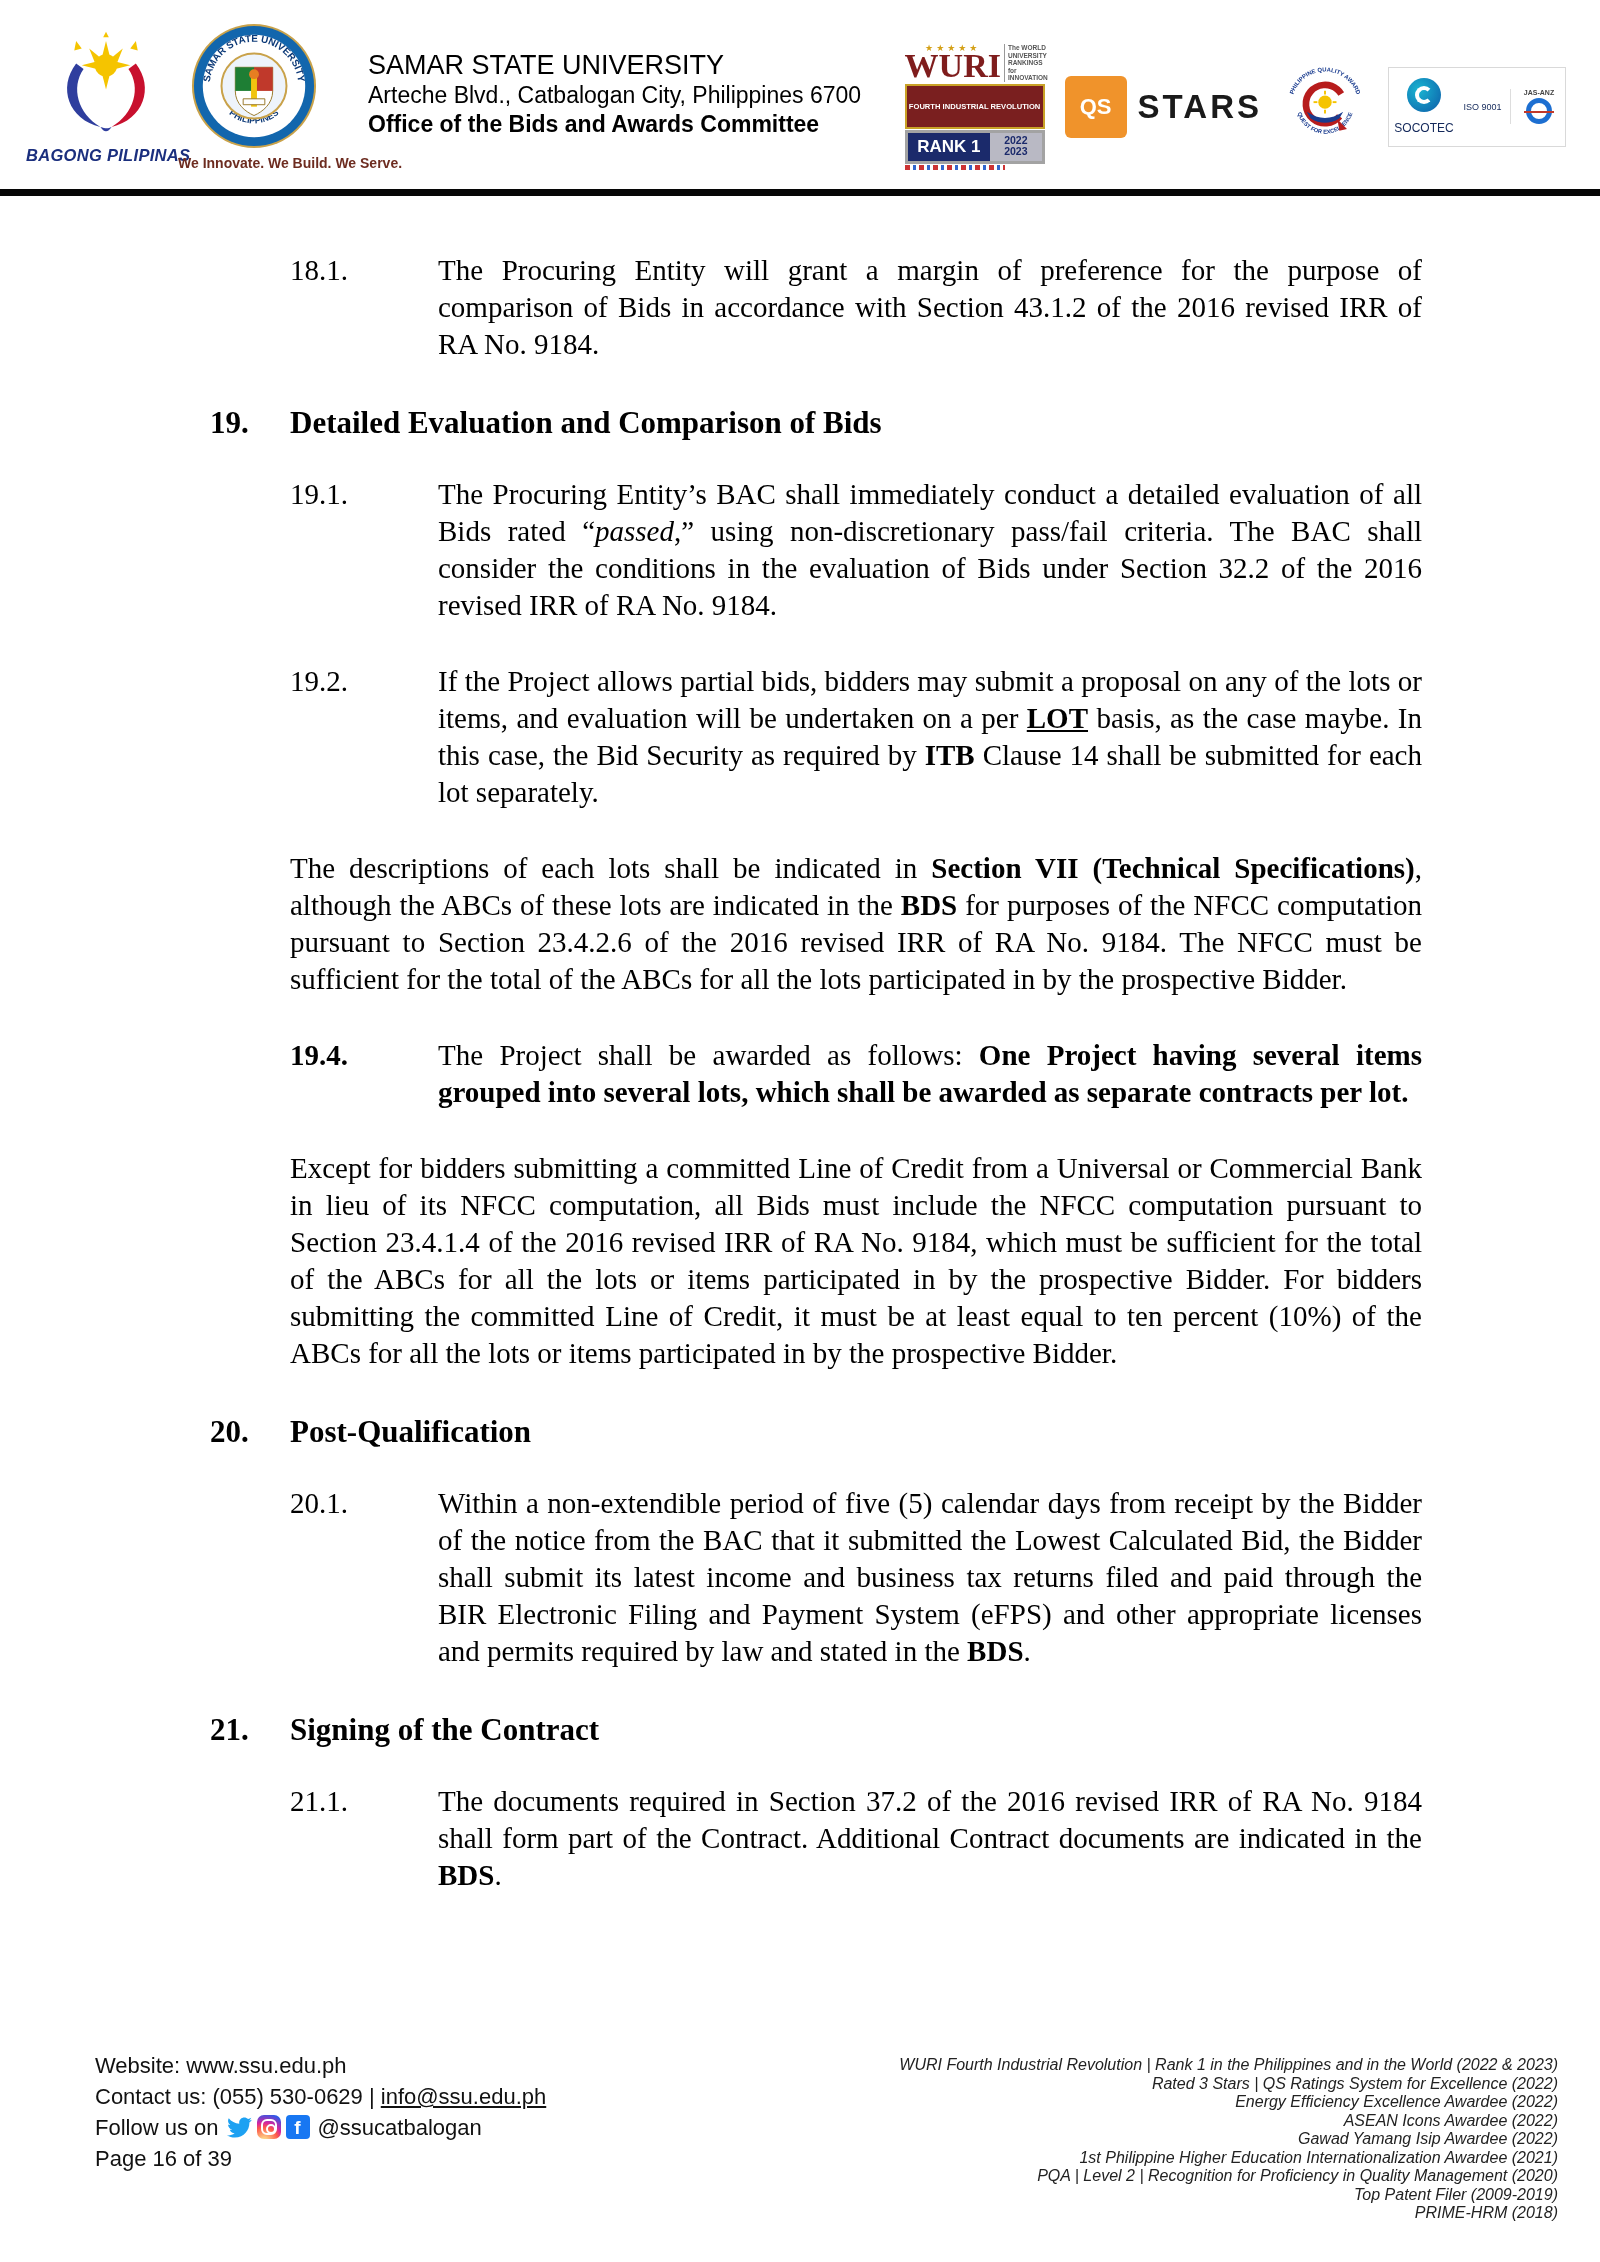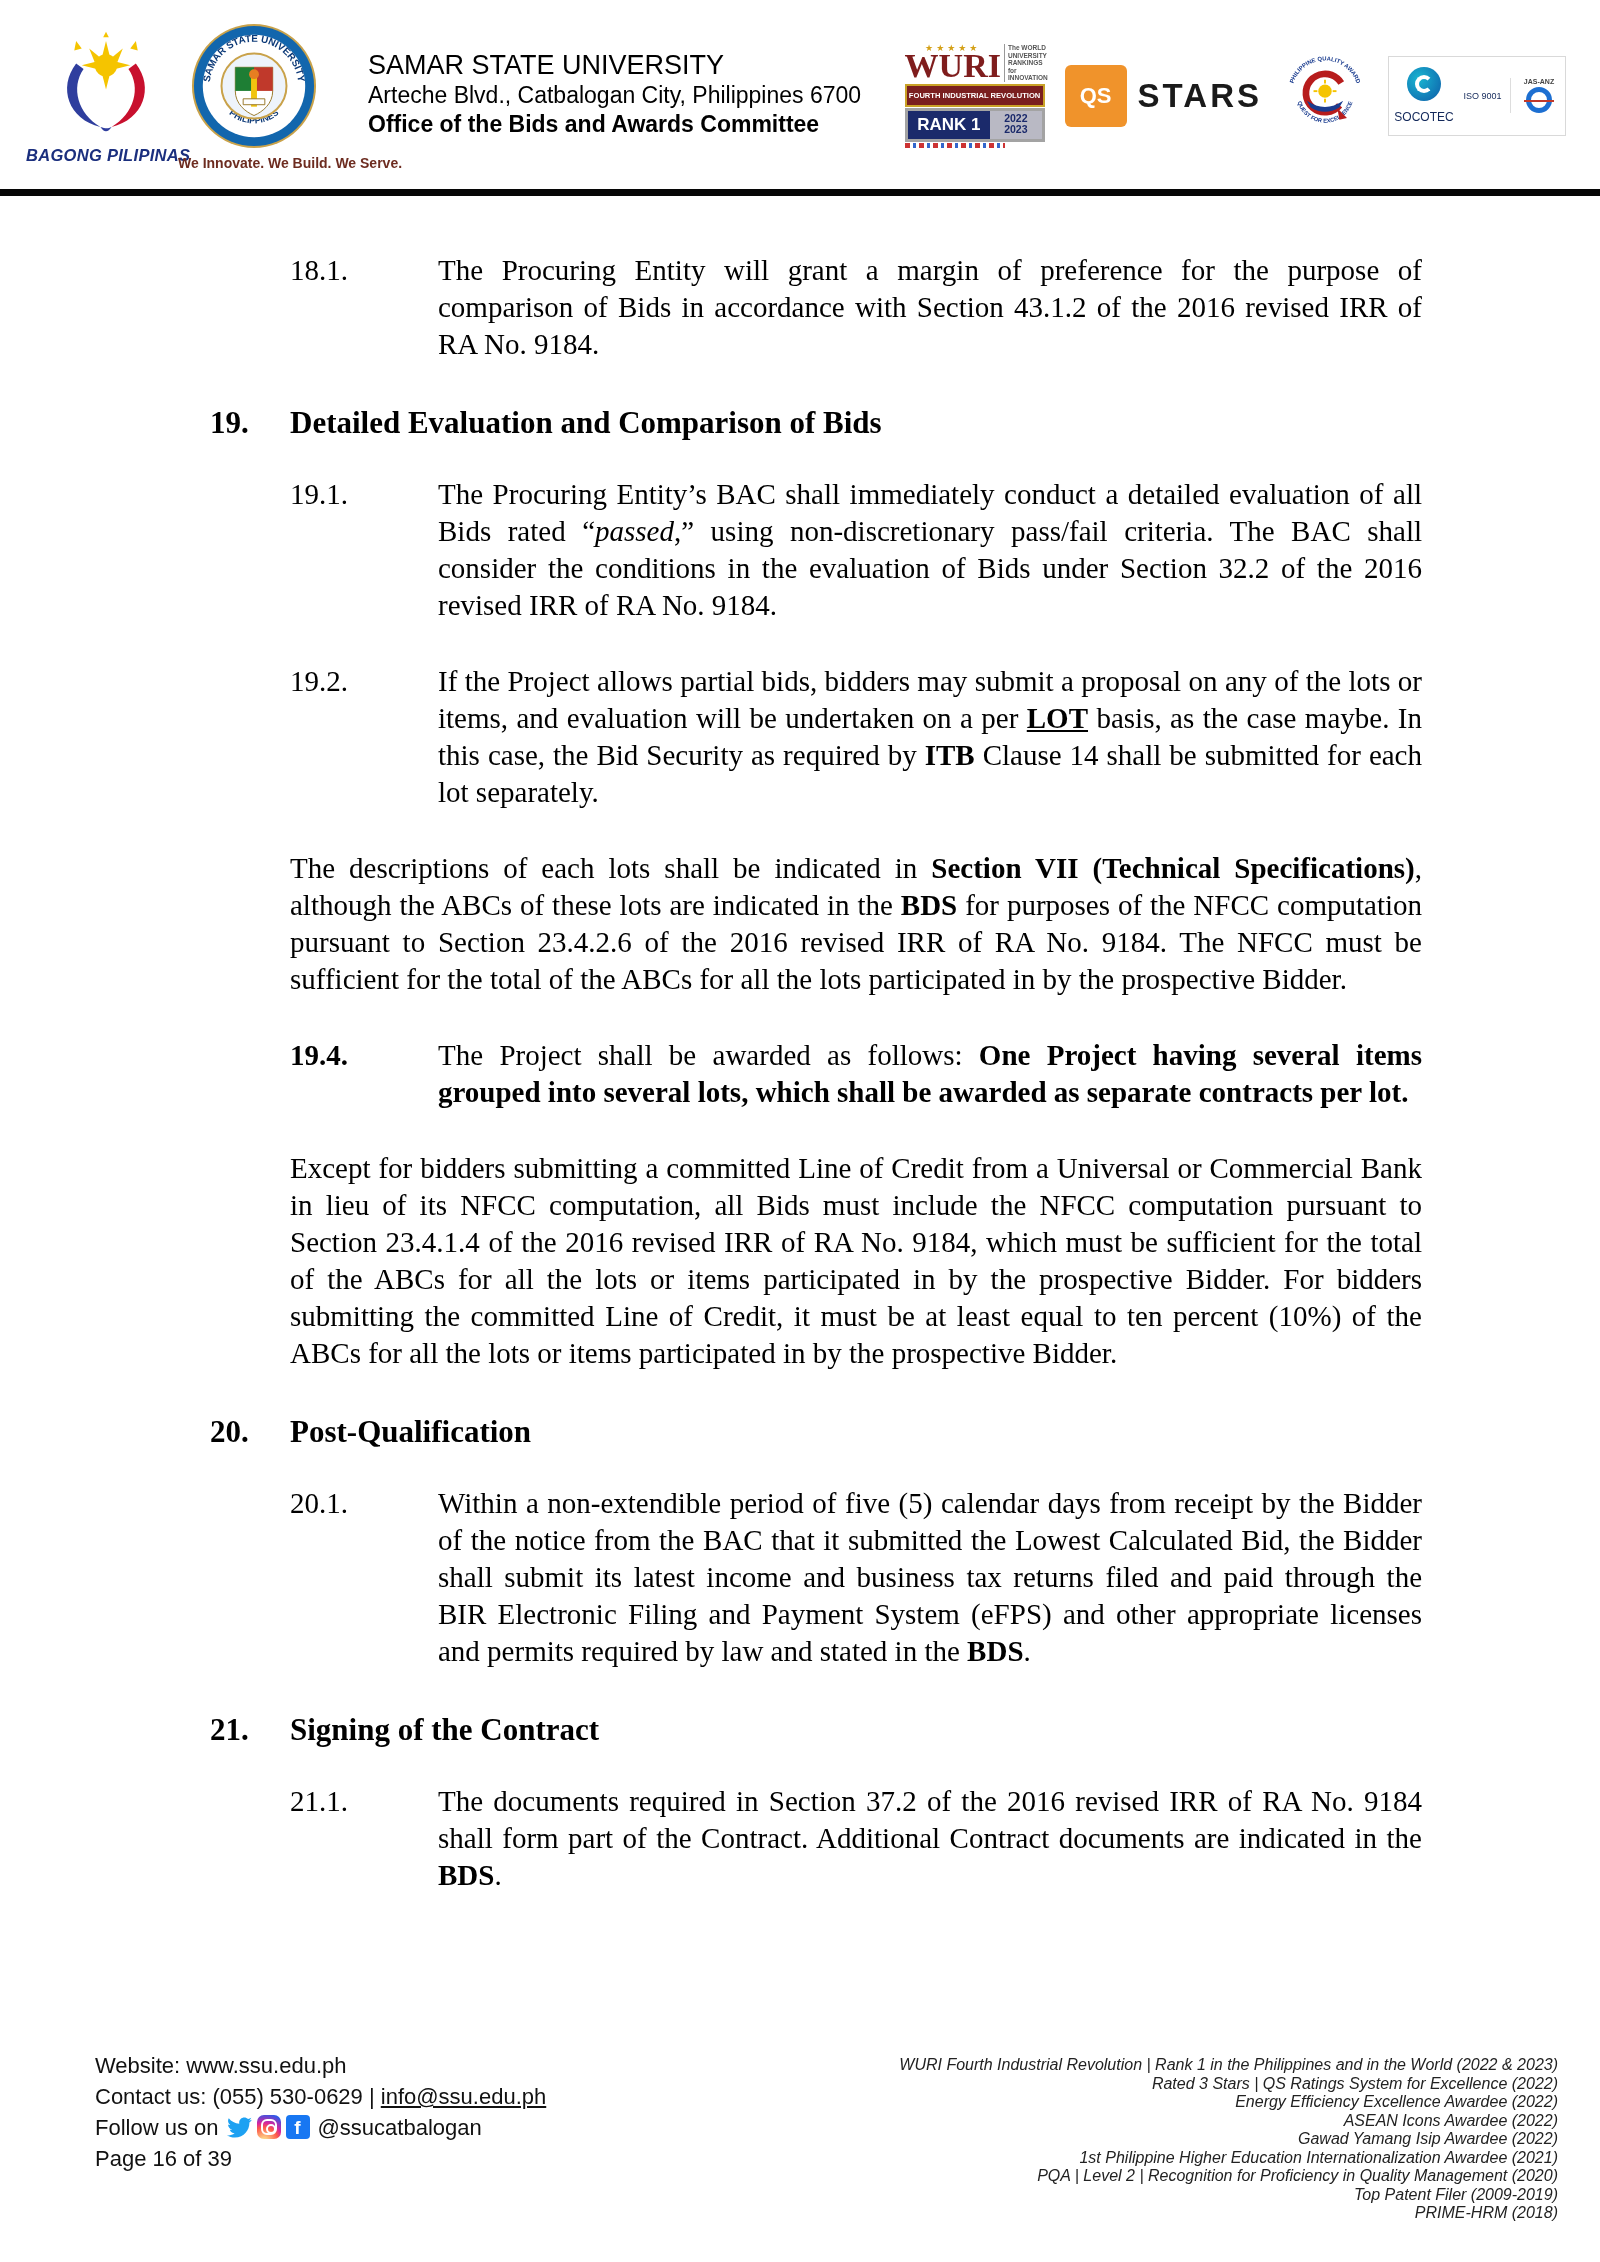--- a/index.html
+++ b/index.html
@@ -25,21 +25,21 @@
   .right-logos{position:absolute;right:34px;top:44px;display:flex;align-items:center;gap:20px;}
   
   .wuri{width:140px;font-family:"Liberation Sans",sans-serif;}
   .wuri-top{display:flex;align-items:flex-start;}
   .wuri-left{text-align:center;flex:1;}
   .wuri-stars{color:#d4a017;font-size:9px;letter-spacing:3px;line-height:9px;}
   .wuri-name{color:#7f1d1d;font-family:"Liberation Serif",serif;font-weight:bold;font-size:34px;line-height:26px;}
   .wuri-tag{font-size:6.5px;color:#555;line-height:7.5px;border-left:1px solid #999;
             padding-left:3px;margin-left:3px;width:52px;font-weight:bold;}
   .wuri-band{background:#7a1f1f;color:#fff;font-size:7.6px;font-weight:bold;text-align:center;
-             border:2px solid #c9a227;padding:5px 0;margin-top:2px;white-space:nowrap;}
+             border:2px solid #c9a227;padding:16px 0;margin-top:2px;white-space:nowrap;}
   .wuri-rank{display:flex;margin-top:1px;border:3px solid #a3a3a3;}
   .wuri-rank1{background:#1b2a6b;color:#fff;font-weight:bold;font-size:17px;flex:1.6;
               text-align:center;padding:4px 0;}
   .wuri-years{background:#b9b9c4;color:#1b2a6b;font-weight:bold;font-size:10.5px;flex:1;
               text-align:center;line-height:11.5px;padding:2px 0;}
   .wuri-foot{height:5px;width:72%;margin-top:1px;
      background:repeating-linear-gradient(90deg,#c33 0 5px,transparent 5px 8px,#36c 8px 11px,transparent 11px 14px);}
   
   .qs{display:flex;align-items:center;gap:11px;}
   .qs-box{width:62px;height:62px;background:#f0932b;border-radius:6px;color:#fff;

